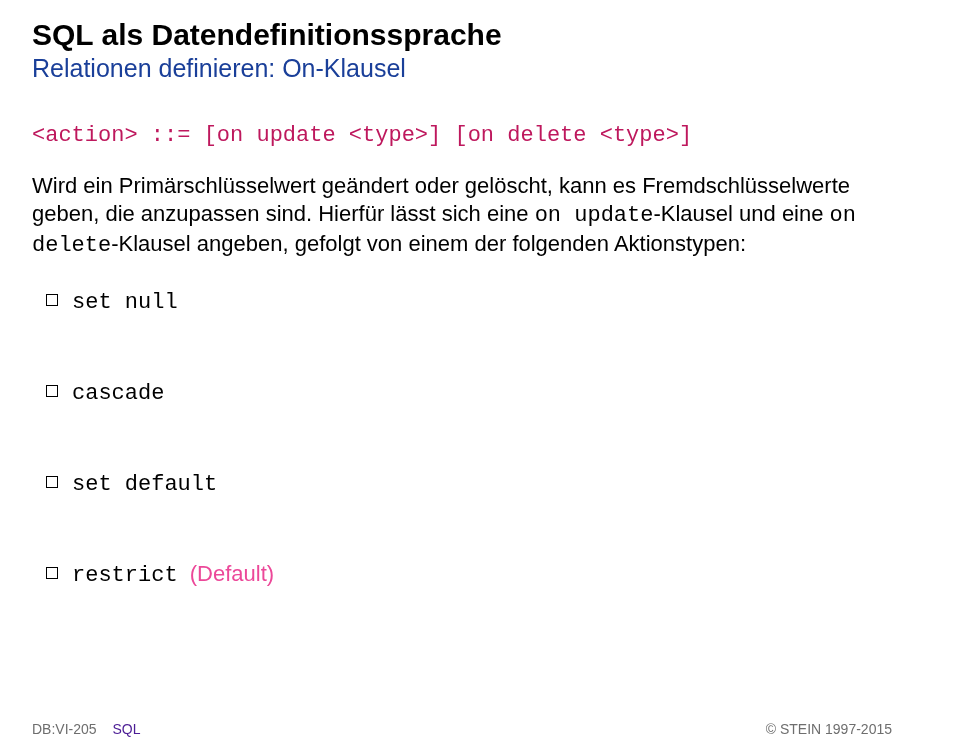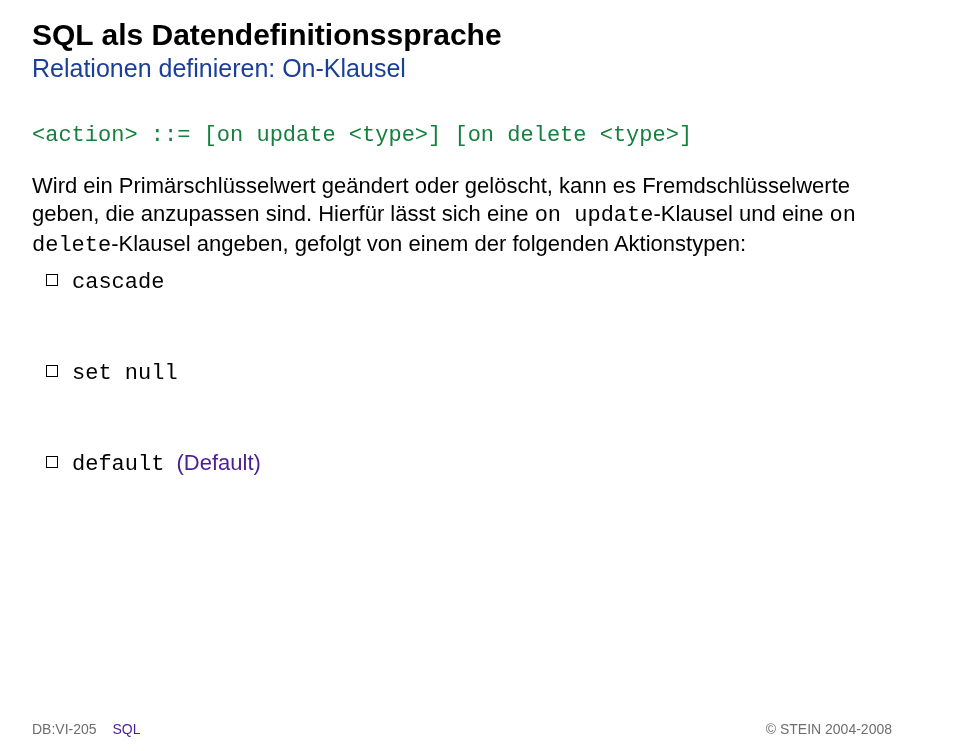--- a/index.html
+++ b/index.html
@@ -1,28 +1,28 @@
 <!DOCTYPE html>
 <html><head>
   <meta charset="utf-8">
   <style>
     * { margin: 0; padding: 0; box-sizing: border-box; }
     html, body { width: 960px; height: 751px; background: #fff; font-family: Arial, Helvetica, sans-serif; color: #000; }
     .page { position: relative; width: 924px; height: 751px; padding: 18px 32px 16px 32px; }
     .title { font-size: 30px; font-weight: bold; color: #000; margin-bottom: 2px; }
     .subtitle { font-size: 25px; color: #1a3f99; margin-bottom: 40px; }
-    .syntax { font-family: "Courier New", monospace; font-size: 22px; color: #15803d; margin-bottom: 24px; }
-    .body-text { font-size: 22px; line-height: 1.28; color: #000; margin-bottom: 8px; }
+    .syntax { font-family: "Courier New", monospace; font-size: 22px; color: #be185d; margin-bottom: 24px; }
+    .body-text { font-size: 22px; line-height: 1.28; color: #000; margin-bottom: 28px; }
     .mono { font-family: "Courier New", monospace; }
     .list { margin-top: 6px; }
     .item { font-size: 22px; margin-bottom: 64px; padding-left: 40px; position: relative; }
     .item:last-child { margin-bottom: 0; }
     .bullet { position: absolute; left: 14px; top: 6px; width: 12px; height: 12px; border: 1.5px solid #000; }
     .item-label { font-family: "Courier New", monospace; }
-    .default-note { color: #4c1d95; font-family: Arial, Helvetica, sans-serif; margin-left: 6px; }
+    .default-note { color: #ec4899; font-family: Arial, Helvetica, sans-serif; margin-left: 6px; }
     .footer { position: absolute; left: 0; bottom: 14px; width: 100%; padding: 0 32px; display: flex; justify-content: space-between; font-size: 14px; }
     .footer-left { color: #6e6e6e; }
     .footer-left .foot-label { color: #4c1d95; margin-left: 12px; }
     .footer-right { color: #6e6e6e; }
   </style>
 </head>
 <body>
 
 <div class="page">
   <div class="title">SQL als Datendefinitionssprache</div>
@@ -30,35 +30,40 @@
 
   <div class="syntax">&lt;action&gt; ::= [on update &lt;type&gt;] [on delete &lt;type&gt;]</div>
 
   <div class="body-text">
     <span>Wird ein Primärschlüsselwert geändert oder gelöscht, kann es Fremdschlüsselwerte geben, die anzupassen sind. Hierfür lässt sich eine </span><span class="mono">on update</span><span>-Klausel und eine </span><span class="mono">on delete</span><span>-Klausel angeben, gefolgt von einem der folgenden Aktionstypen:</span>
   </div>
 
   <div class="list">
     <div class="item">
       <span class="bullet"></span>
+      <span class="item-label">set null</span>
+      <span class="default-note"></span>
+    </div>
+    <div class="item">
+      <span class="bullet"></span>
       <span class="item-label">cascade</span>
       <span class="default-note"></span>
     </div>
     <div class="item">
       <span class="bullet"></span>
-      <span class="item-label">set null</span>
+      <span class="item-label">set default</span>
       <span class="default-note"></span>
     </div>
     <div class="item">
       <span class="bullet"></span>
-      <span class="item-label">default</span>
+      <span class="item-label">restrict</span>
       <span class="default-note">(Default)</span>
     </div>
   </div>
 
   <div class="footer">
     <div class="footer-left">
       <span>DB:VI-205</span>
       <span class="foot-label">SQL</span>
     </div>
-    <div class="footer-right">© STEIN 2004-2008</div>
+    <div class="footer-right">© STEIN 1997-2015</div>
   </div>
 </div>
 
 </body></html>

